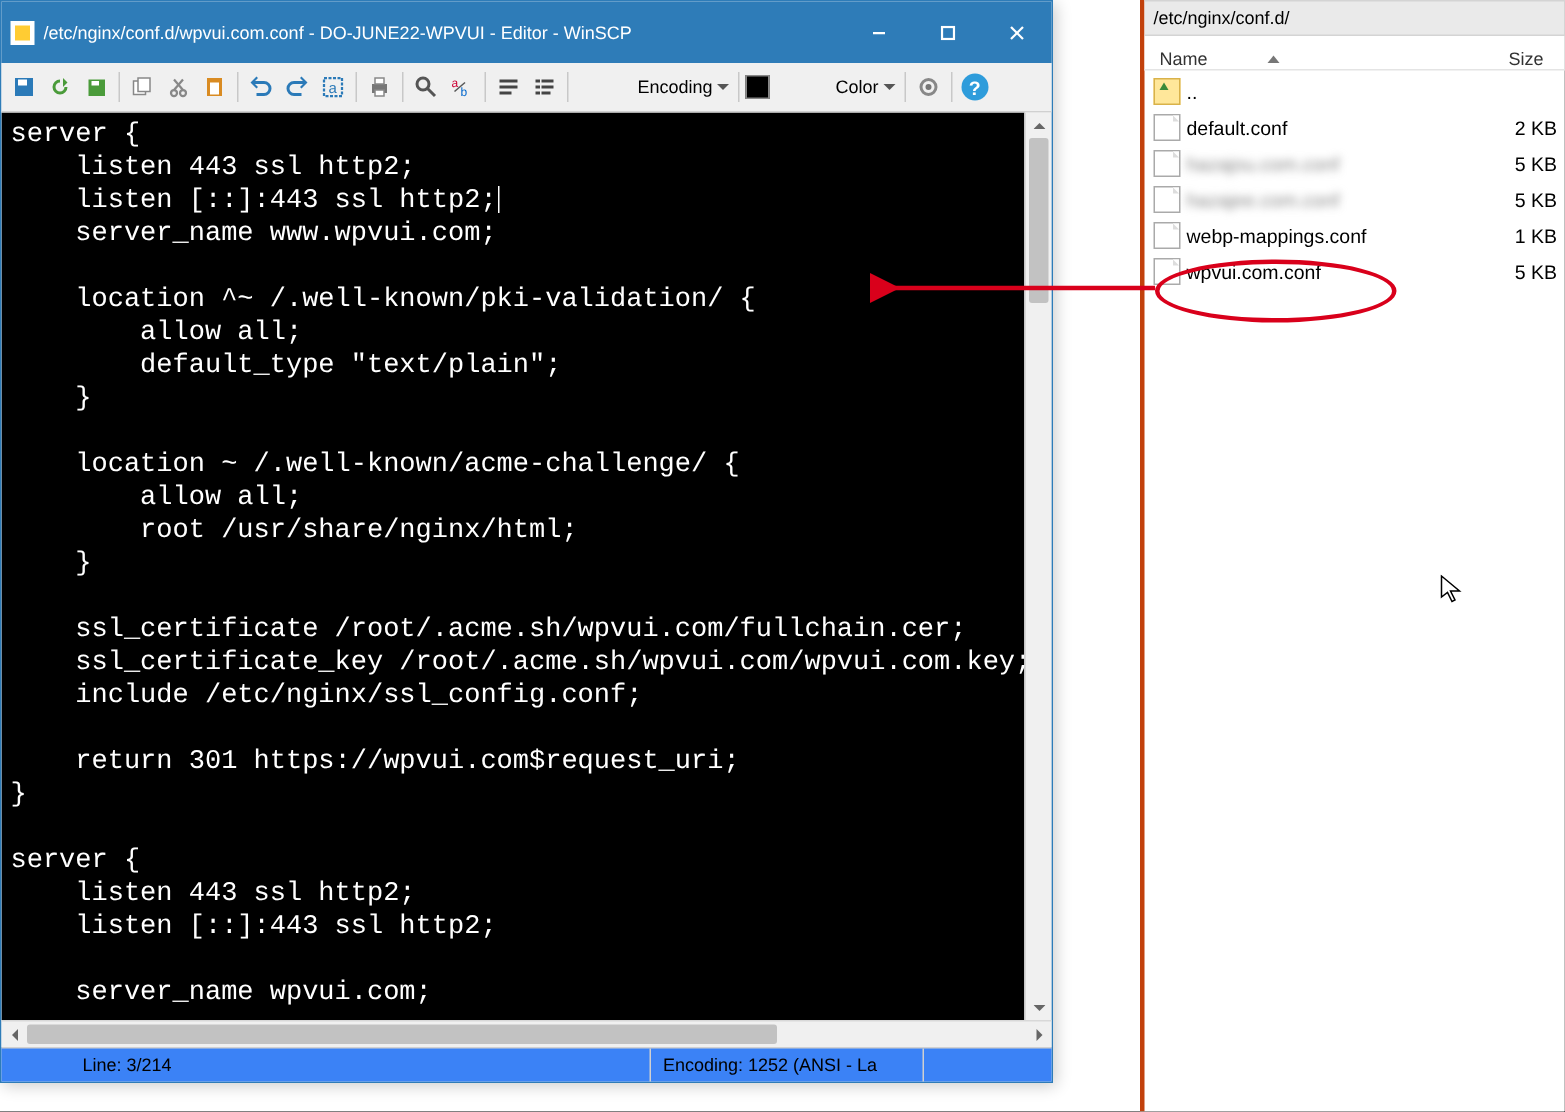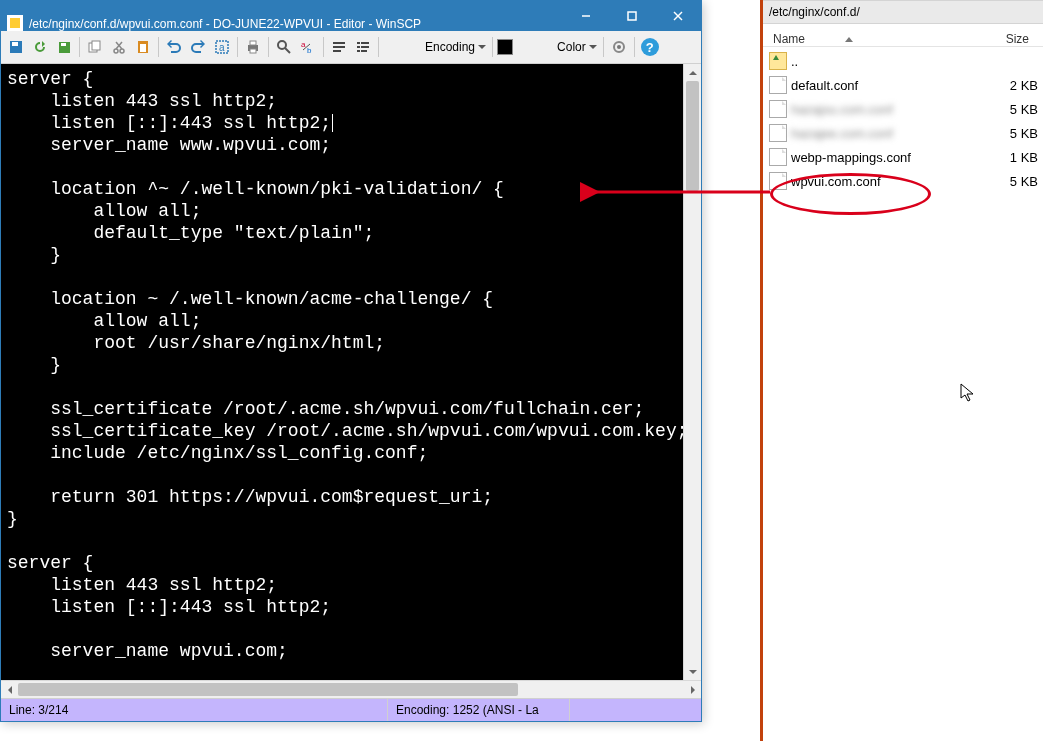--- a/index.html
+++ b/index.html
@@ -23,23 +23,23 @@
     border: 1px solid #2e7cb8;
     background: #fff;
     box-shadow: 2px 2px 10px rgba(0,0,0,0.2);
     display: flex;
     flex-direction: column;
   }
 
   .titlebar {
     background: #2e7cb8;
     color: #fff;
-    height: 30px;
-    display: flex;
-    align-items: flex-end;
+    height: 41px;
+    display: flex;
+    align-items: center;
     padding: 0 0 0 6px;
   }
   .titlebar .title-icon {
     width: 16px;
     height: 16px;
     background: #fff;
     margin-right: 6px;
     display: inline-block;
     position: relative;
   }
@@ -174,26 +174,27 @@
     align-items:center;
   }
   .hscrollbar .arrow{width:17px;height:100%;display:flex;align-items:center;justify-content:center;}
   .hscrollbar .track{flex:1;position:relative;height:100%;}
   .hscrollbar .thumb{
     position:absolute;top:2px;bottom:2px;left:0;width:500px;
     background:#c2c2c2;border-radius:2px;
   }
 
   .statusbar {
-    background: #c4b5fd;
+    background: #3b82f6;
     border-top: 1px solid #d0d0d0;
     height: 22px;
     display: flex;
     align-items: flex-start;
     font-size: 12px;
+    padding-left: 46px;
   }
   .statusbar .cell {
     padding: 0 8px;
     border-right: 1px solid #d0d0d0;
     height: 100%;
     display: flex;
     align-items: center;
   }
   .statusbar .cell.enc { width: 165px; overflow:hidden; white-space:nowrap; }
 

